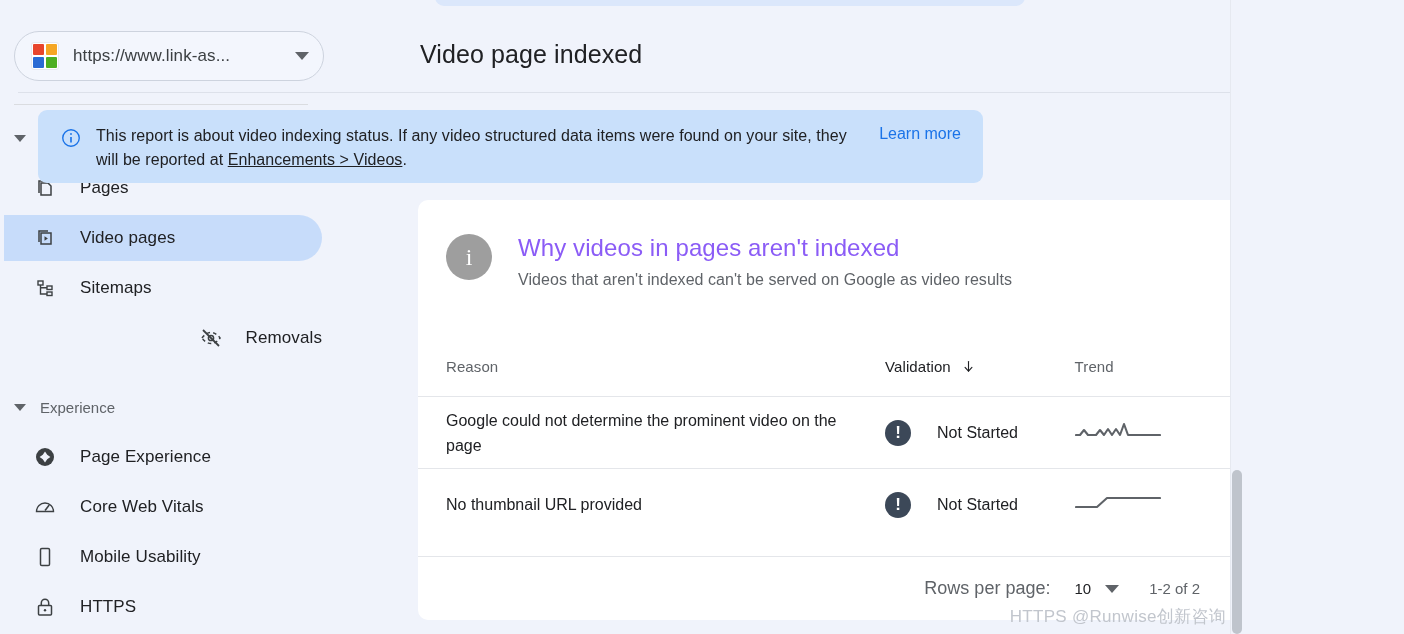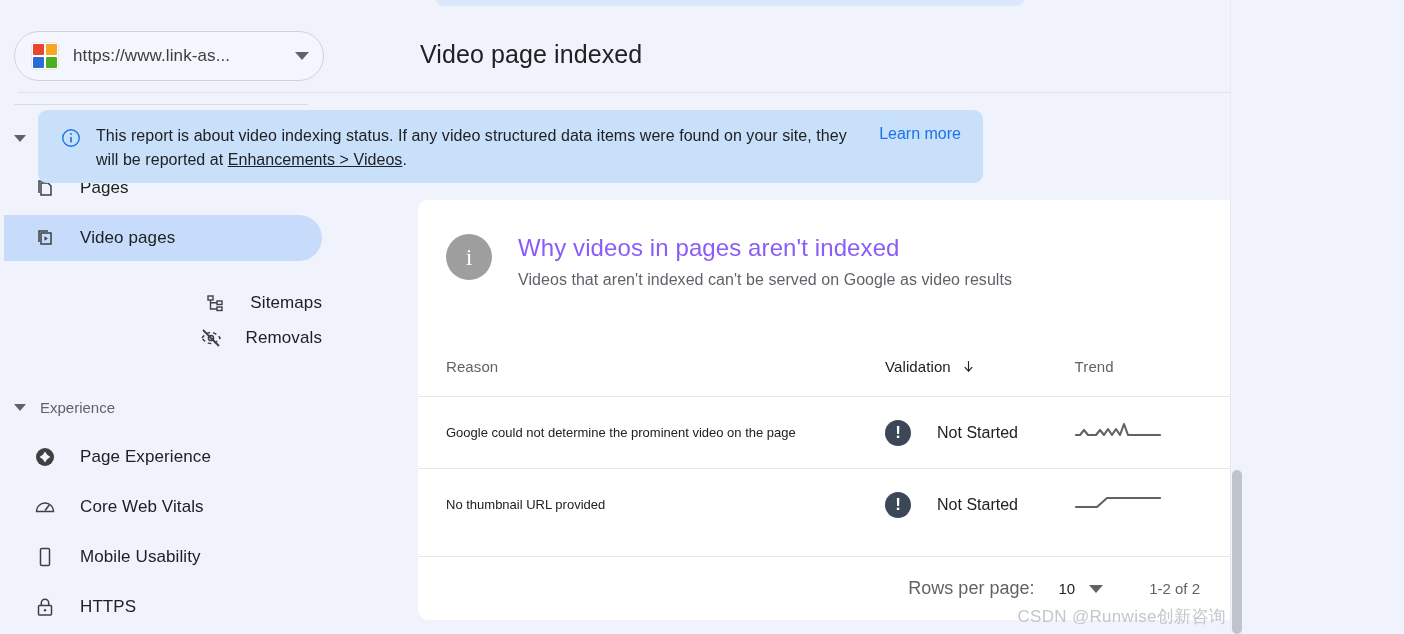--- a/index.html
+++ b/index.html
@@ -198,21 +198,21 @@
   .c-trend { width: 158px; }
   .c-count { width: 108px; text-align: right; }
 
   .th {
     font-size: 15px; color: #5f6368; letter-spacing: .1px;
     display: flex; align-items: center;
   }
   .th.sorted { color: #202124; }
   .sort-arrow { margin-left: 10px; display: inline-flex; }
 
-  .cell-text { font-size: 13px; color: #202124; line-height: 25px; }
+  .cell-text { font-size: 16px; color: #202124; line-height: 25px; }
   .cell-num { font-size: 16px; color: #202124; }
 
   .status-dot {
     width: 26px; height: 26px; border-radius: 50%;
     background: #3c4858;
     display: flex; align-items: center; justify-content: center;
     color: #ffffff; font-size: 17px; font-weight: bold;
     font-family: "Liberation Sans", sans-serif;
     flex: 0 0 auto; line-height: 1;
   }
@@ -232,21 +232,21 @@
     display: flex; align-items: center; cursor: pointer;
     margin-left: 24px;
   }
   .rpp-value { font-size: 15px; color: #202124; }
   .rpp-caret {
     width: 0; height: 0; margin-left: 14px;
     border-left: 7px solid transparent;
     border-right: 7px solid transparent;
     border-top: 8px solid #5f6368;
   }
-  .range-label { font-size: 15px; color: #5f6368; margin-left: 46px; text-align: center; }
+  .range-label { font-size: 15px; color: #5f6368; margin-left: 30px; text-align: center; }
   .pager-btn {
     width: 40px; height: 40px;
     display: flex; align-items: center; justify-content: center;
     cursor: pointer; color: #bdc1c6;
   }
   .pager-btn.prev { margin-left: 36px; }
   .pager-btn.next { margin-left: 16px; }
 
   .watermark {
     position: absolute; right: 18px; bottom: 6px;
@@ -309,21 +309,21 @@
       <span class="nav-icon">
         <svg width="24" height="24" viewBox="0 0 24 24" fill="none" stroke="currentColor" stroke-width="1.5">
           <rect x="8" y="7" width="10" height="11"></rect>
           <path d="M6 16V5h9"></path>
           <path d="M11.5 10.2l3.4 2.3-3.4 2.3z" fill="currentColor" stroke="none"></path>
         </svg>
       </span>
       <span class="nav-label">Video pages</span>
     </div>
 
-    <div class="nav-item" style="top:280px;justify-content:flex-end;">
+    <div class="nav-item" style="top:265px;">
       <span class="nav-icon">
         <svg width="24" height="24" viewBox="0 0 24 24" fill="none" stroke="currentColor" stroke-width="1.4">
           <rect x="5" y="5" width="5" height="4"></rect>
           <rect x="14" y="10" width="5" height="3.5"></rect>
           <rect x="14" y="16" width="5" height="3.5"></rect>
           <path d="M7.5 9v9h6.5M7.5 11.8h6.5"></path>
         </svg>
       </span>
       <span class="nav-label">Sitemaps</span>
     </div>
@@ -492,18 +492,18 @@
         </svg>
       </span>
       <span class="pager-btn next">
         <svg width="24" height="24" viewBox="0 0 24 24" fill="none" stroke="currentColor" stroke-width="2" stroke-linecap="round" stroke-linejoin="round">
           <path d="M9 5l7 7-7 7"></path>
         </svg>
       </span>
     </div>
   </div>
 
-  <div class="watermark">CSDN @Runwise创新咨询</div>
+  <div class="watermark">HTTPS @Runwise创新咨询</div>
 
   <div class="scrollbar-track">
     <div class="scrollbar-thumb"></div>
   </div>
 </div>
 
 </body></html>

